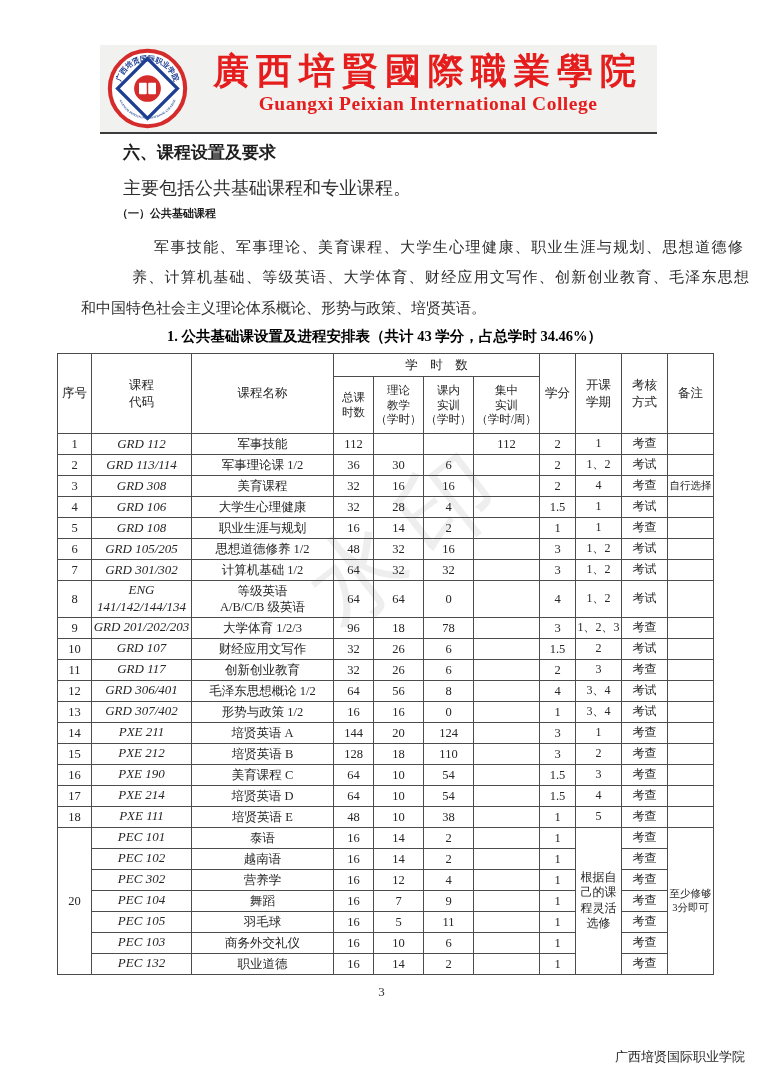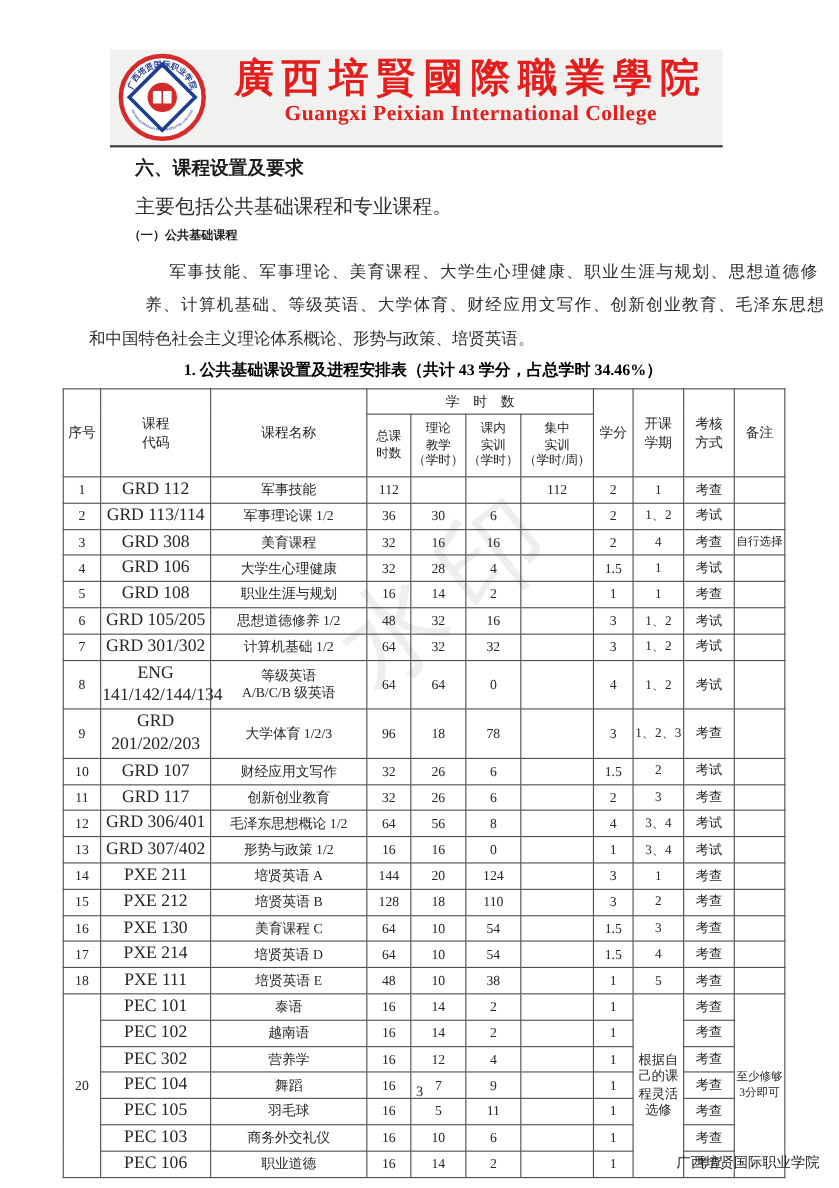--- a/index.html
+++ b/index.html
@@ -47,21 +47,21 @@
   th,td {
     border:1px solid #4c4c4c; text-align:center; vertical-align:middle;
     font-weight:normal; font-size:12.5px; color:#262626;
     line-height:1.3; padding:1px; white-space:pre-line;
   }
   thead tr.hdr1 th { height:23px; }
   thead tr.hdr2 th { height:57px; font-size:11.5px; }
   tbody td { height:21px; }
   td.c-remark { font-size:10.5px;margin-top:24px; }
   td.c-sem, td.c-exam { font-size:12px; }
-  td.c-code { font-size:16px; }
+  td.c-code { font-size:13px;font-style:italic; }
 
   
   .watermark {
     left:300px; top:430px; width:340px; height:180px;
     font-size:96px; letter-spacing:18px; color:rgba(70,70,70,0.09);
     transform:rotate(-38deg); transform-origin:center;
     pointer-events:none; z-index:5; white-space:nowrap;
   }
 
   
@@ -339,21 +339,21 @@
           <td class="c-num">18</td>
           <td class="c-num">110</td>
           <td class="c-num"></td>
           <td class="c-num">3</td>
           <td class="c-sem">2</td>
           <td class="c-exam">考查</td>
           <td class="c-remark"></td>
         </tr>
         <tr>
           <td class="c-serial">16</td>
-          <td class="c-code">PXE 130</td>
+          <td class="c-code">PXE 190</td>
           <td class="c-name">美育课程 C</td>
           <td class="c-num">64</td>
           <td class="c-num">10</td>
           <td class="c-num">54</td>
           <td class="c-num"></td>
           <td class="c-num">1.5</td>
           <td class="c-sem">3</td>
           <td class="c-exam">考查</td>
           <td class="c-remark"></td>
         </tr>
@@ -440,21 +440,21 @@
           <td class="c-code">PEC 103</td>
           <td class="c-name">商务外交礼仪</td>
           <td class="c-num">16</td>
           <td class="c-num">10</td>
           <td class="c-num">6</td>
           <td class="c-num"></td>
           <td class="c-num">1</td>
           <td class="c-exam">考查</td>
         </tr>
         <tr>
-          <td class="c-code">PEC 106</td>
+          <td class="c-code">PEC 132</td>
           <td class="c-name">职业道德</td>
           <td class="c-num">16</td>
           <td class="c-num">14</td>
           <td class="c-num">2</td>
           <td class="c-num"></td>
           <td class="c-num">1</td>
           <td class="c-exam">考查</td>
         </tr>
       </tbody>
   </table>

